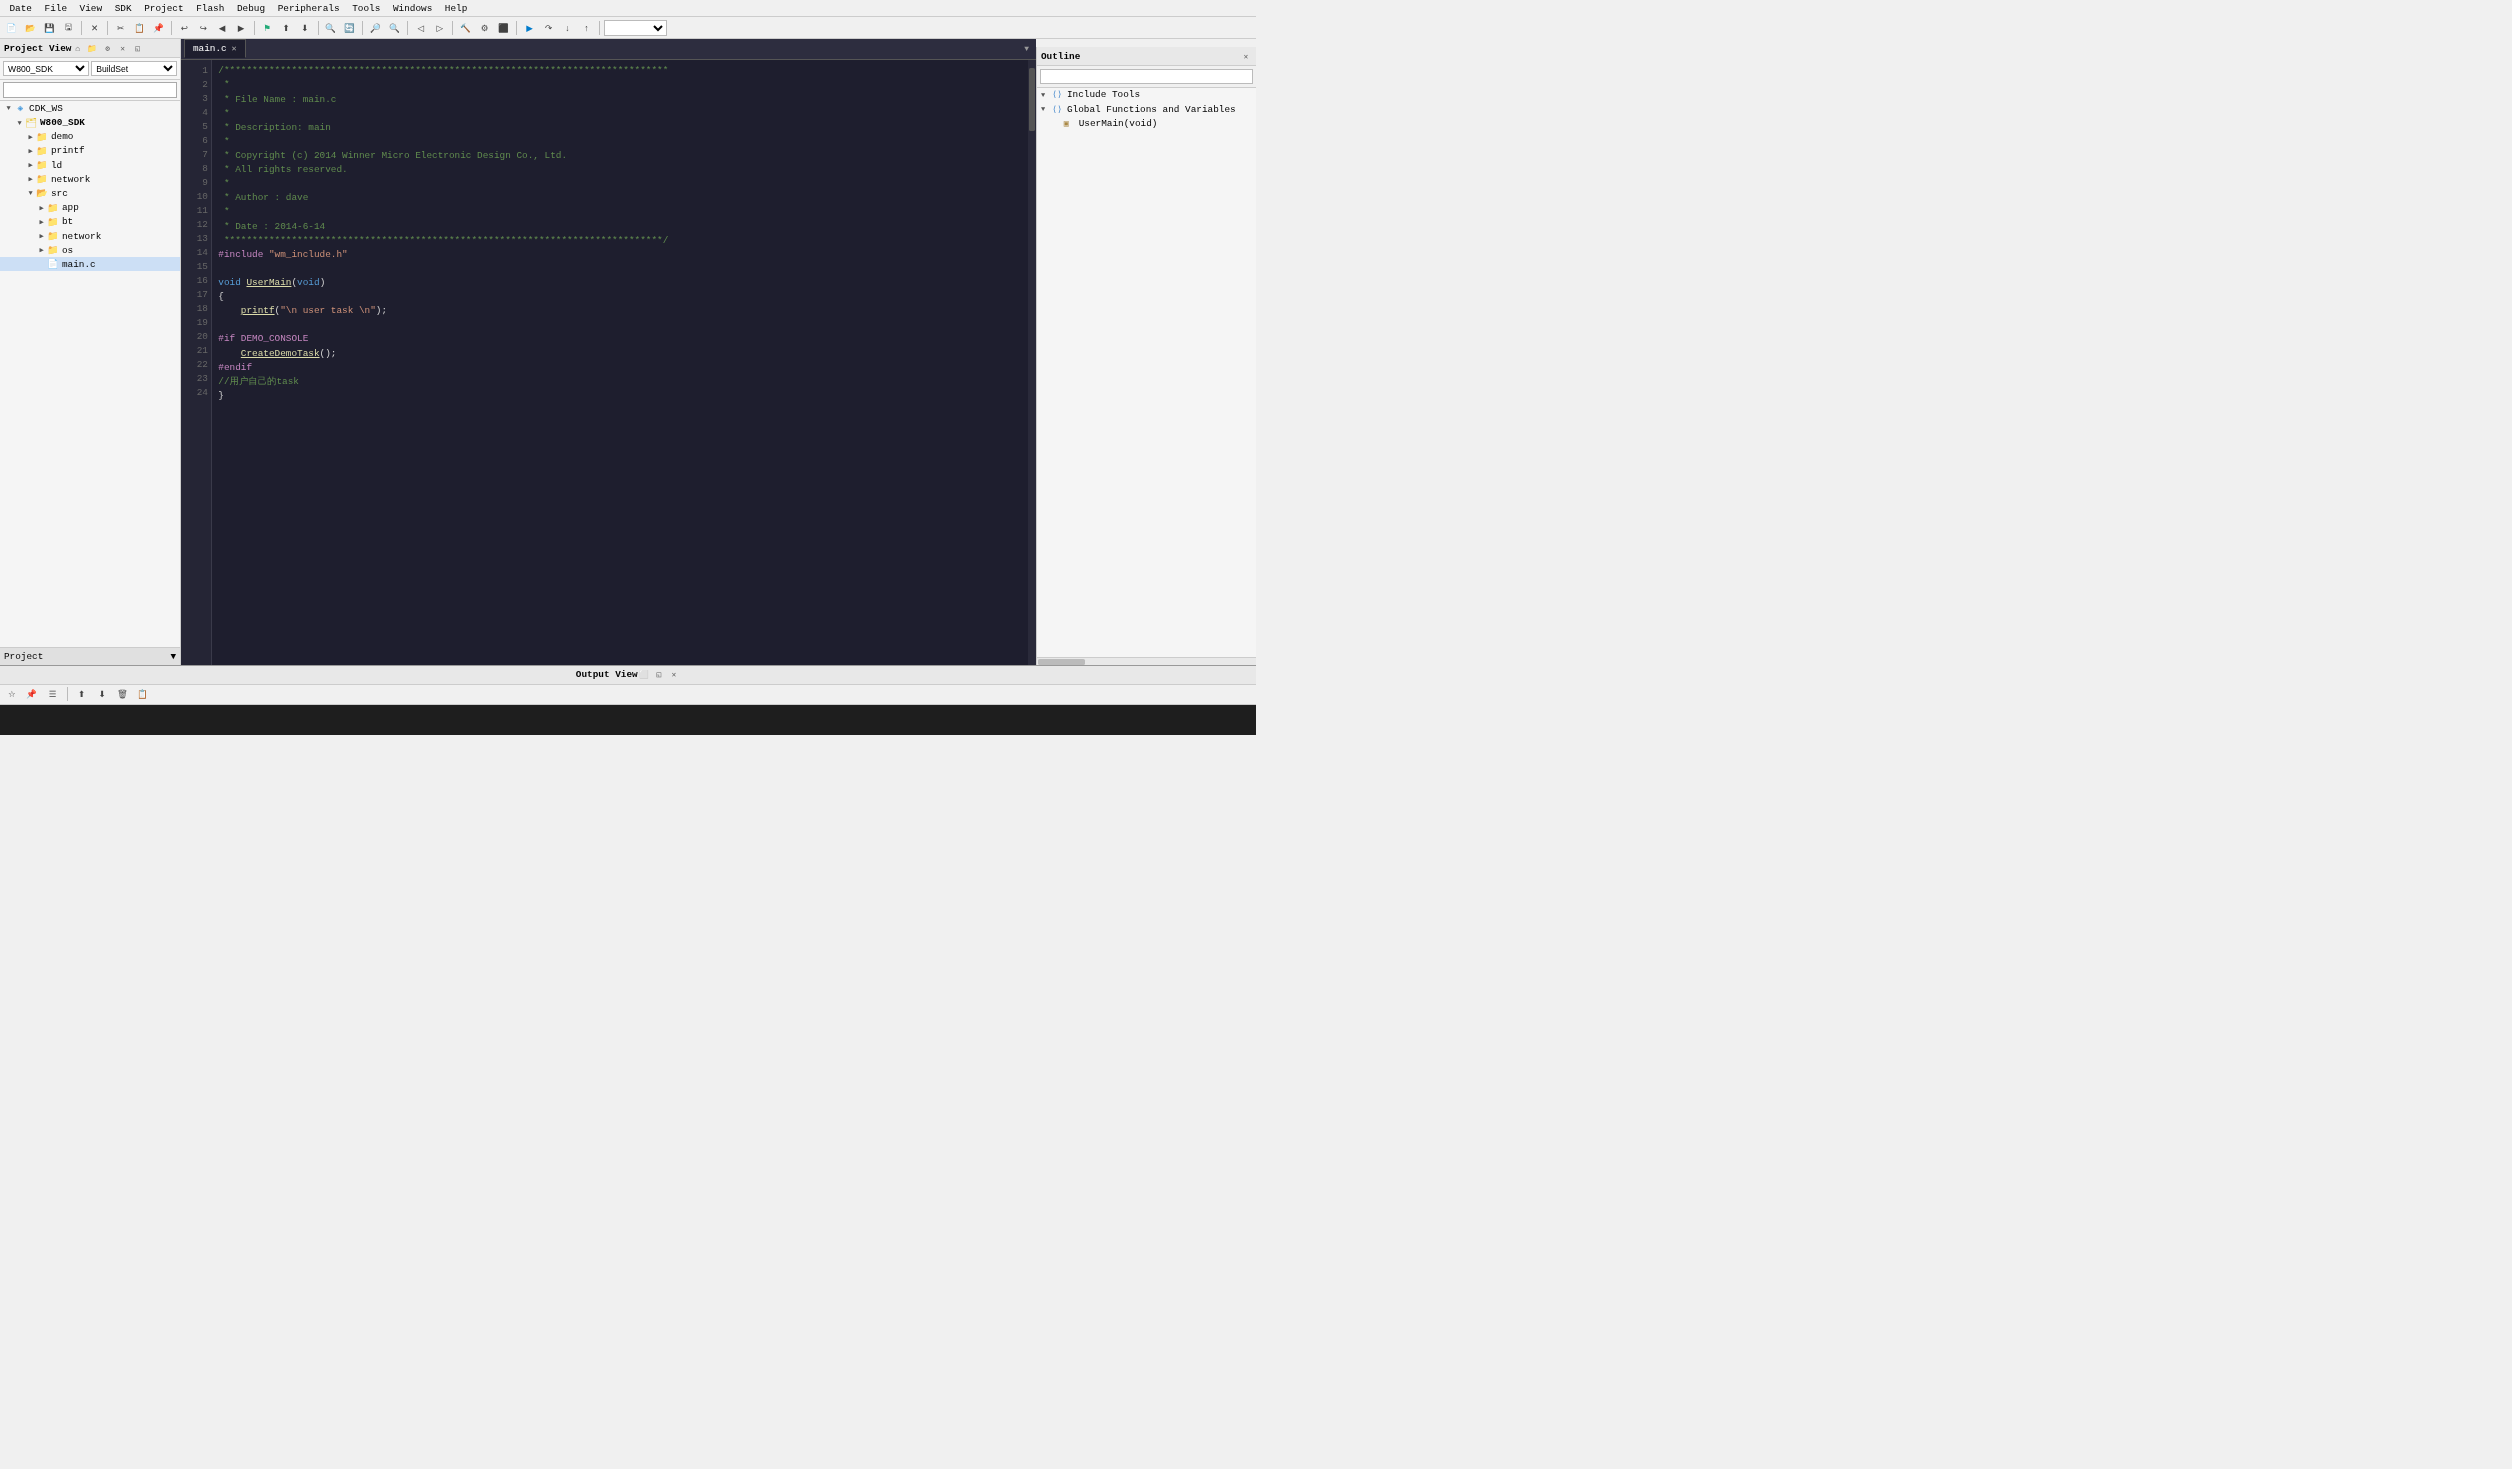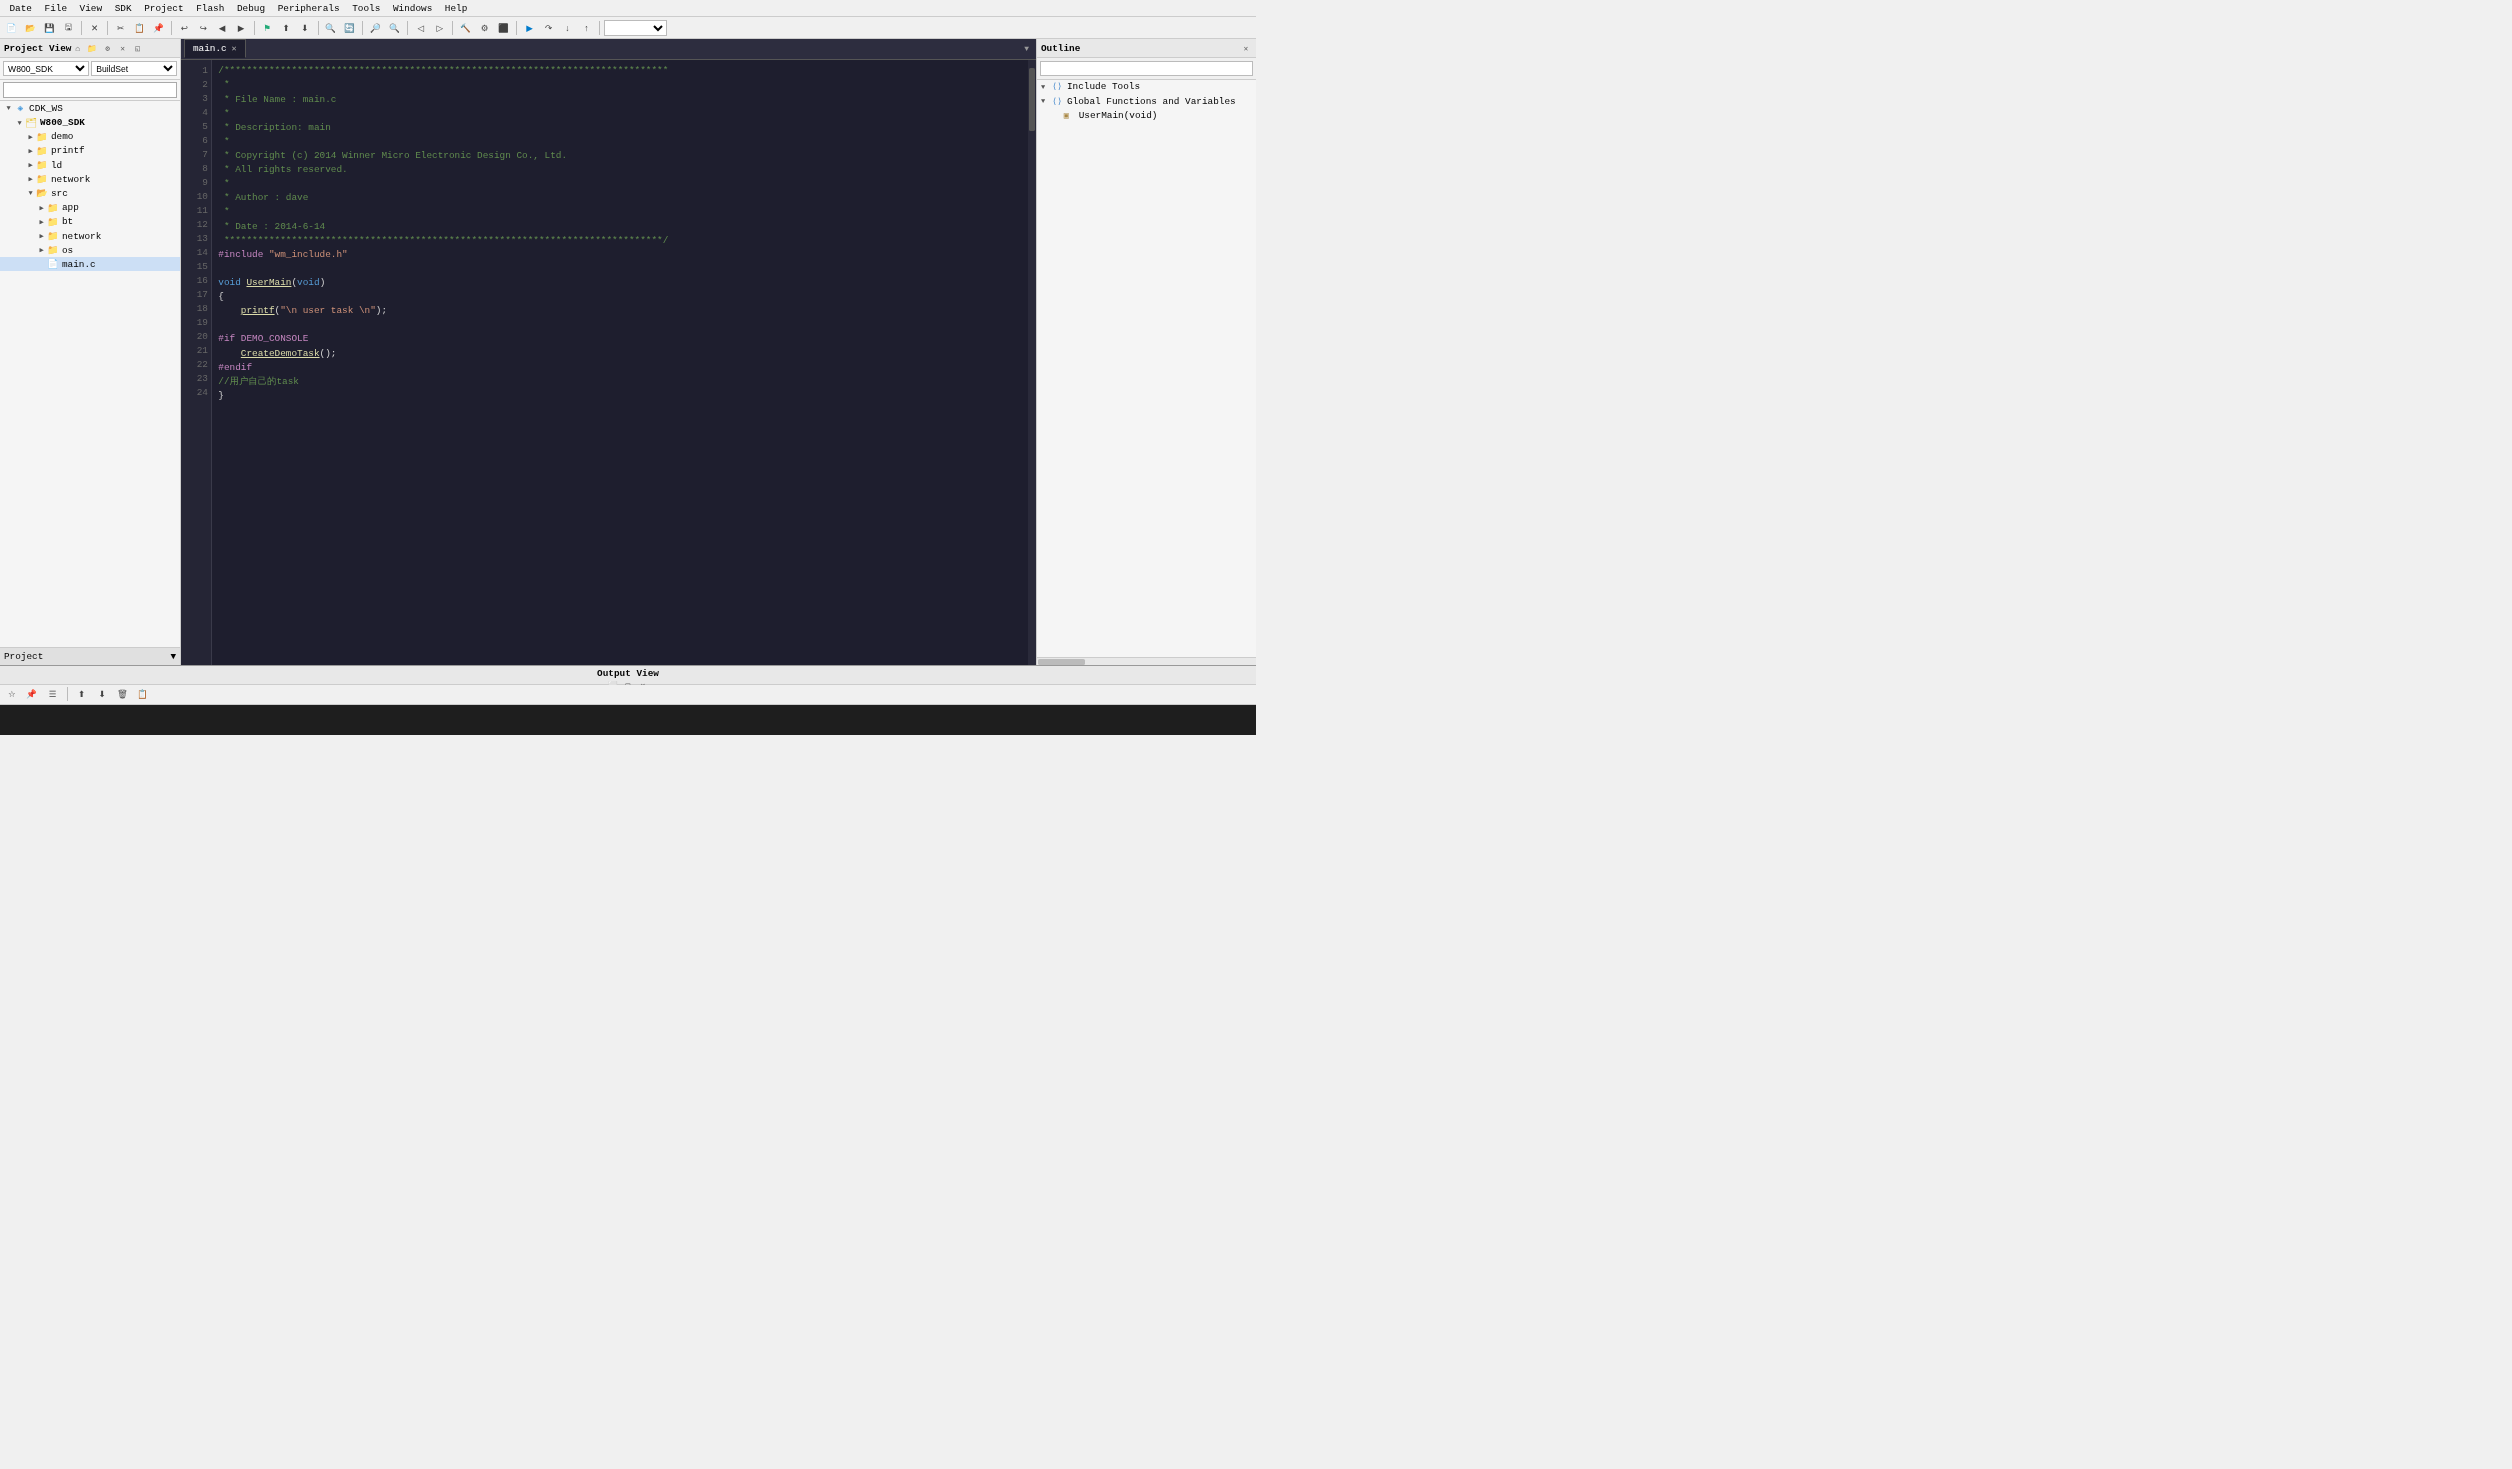--- a/index.html
+++ b/index.html
@@ -261,20 +261,21 @@
       top: 7.9px;
     }
     
     .outline-panel {
       width: 220px;
       min-width: 157px;
       background: #f5f5f5;
       border-left: 0.8px solid #ccc;
       display: flex;
       flex-direction: column;
+      margin-top: 8px;
     }
     .outline-header {
       display: flex;
       align-items: center;
       justify-content: space-between;
       background: #e8e8e8;
       border-bottom: 0.8px solid #ccc;
       padding: 2.4px 3.9px;
       font-size: 9.4px;
       font-weight: bold;
@@ -321,28 +322,27 @@
     .output-panel {
       height: 94px;
       border-top: 1.6px solid #999;
       background: #f5f5f5;
       display: flex;
       flex-direction: column;
     }
     .output-header {
       display: flex;
       align-items: center;
-      justify-content: flex-start;
+      justify-content: center;
       background: #e8e8e8;
       border-bottom: 0.8px solid #ccc;
       padding: 2.4px 3.9px;
       font-size: 9.4px;
       font-weight: bold;
       height: 19px;
-      flex-direction: column;
     }
     .output-header-icons {
       display: flex;
       gap: 2.4px;
     }
     .output-toolbar {
       display: flex;
       align-items: center;
       gap: 3.1px;
       padding: 1.6px 3.1px;

